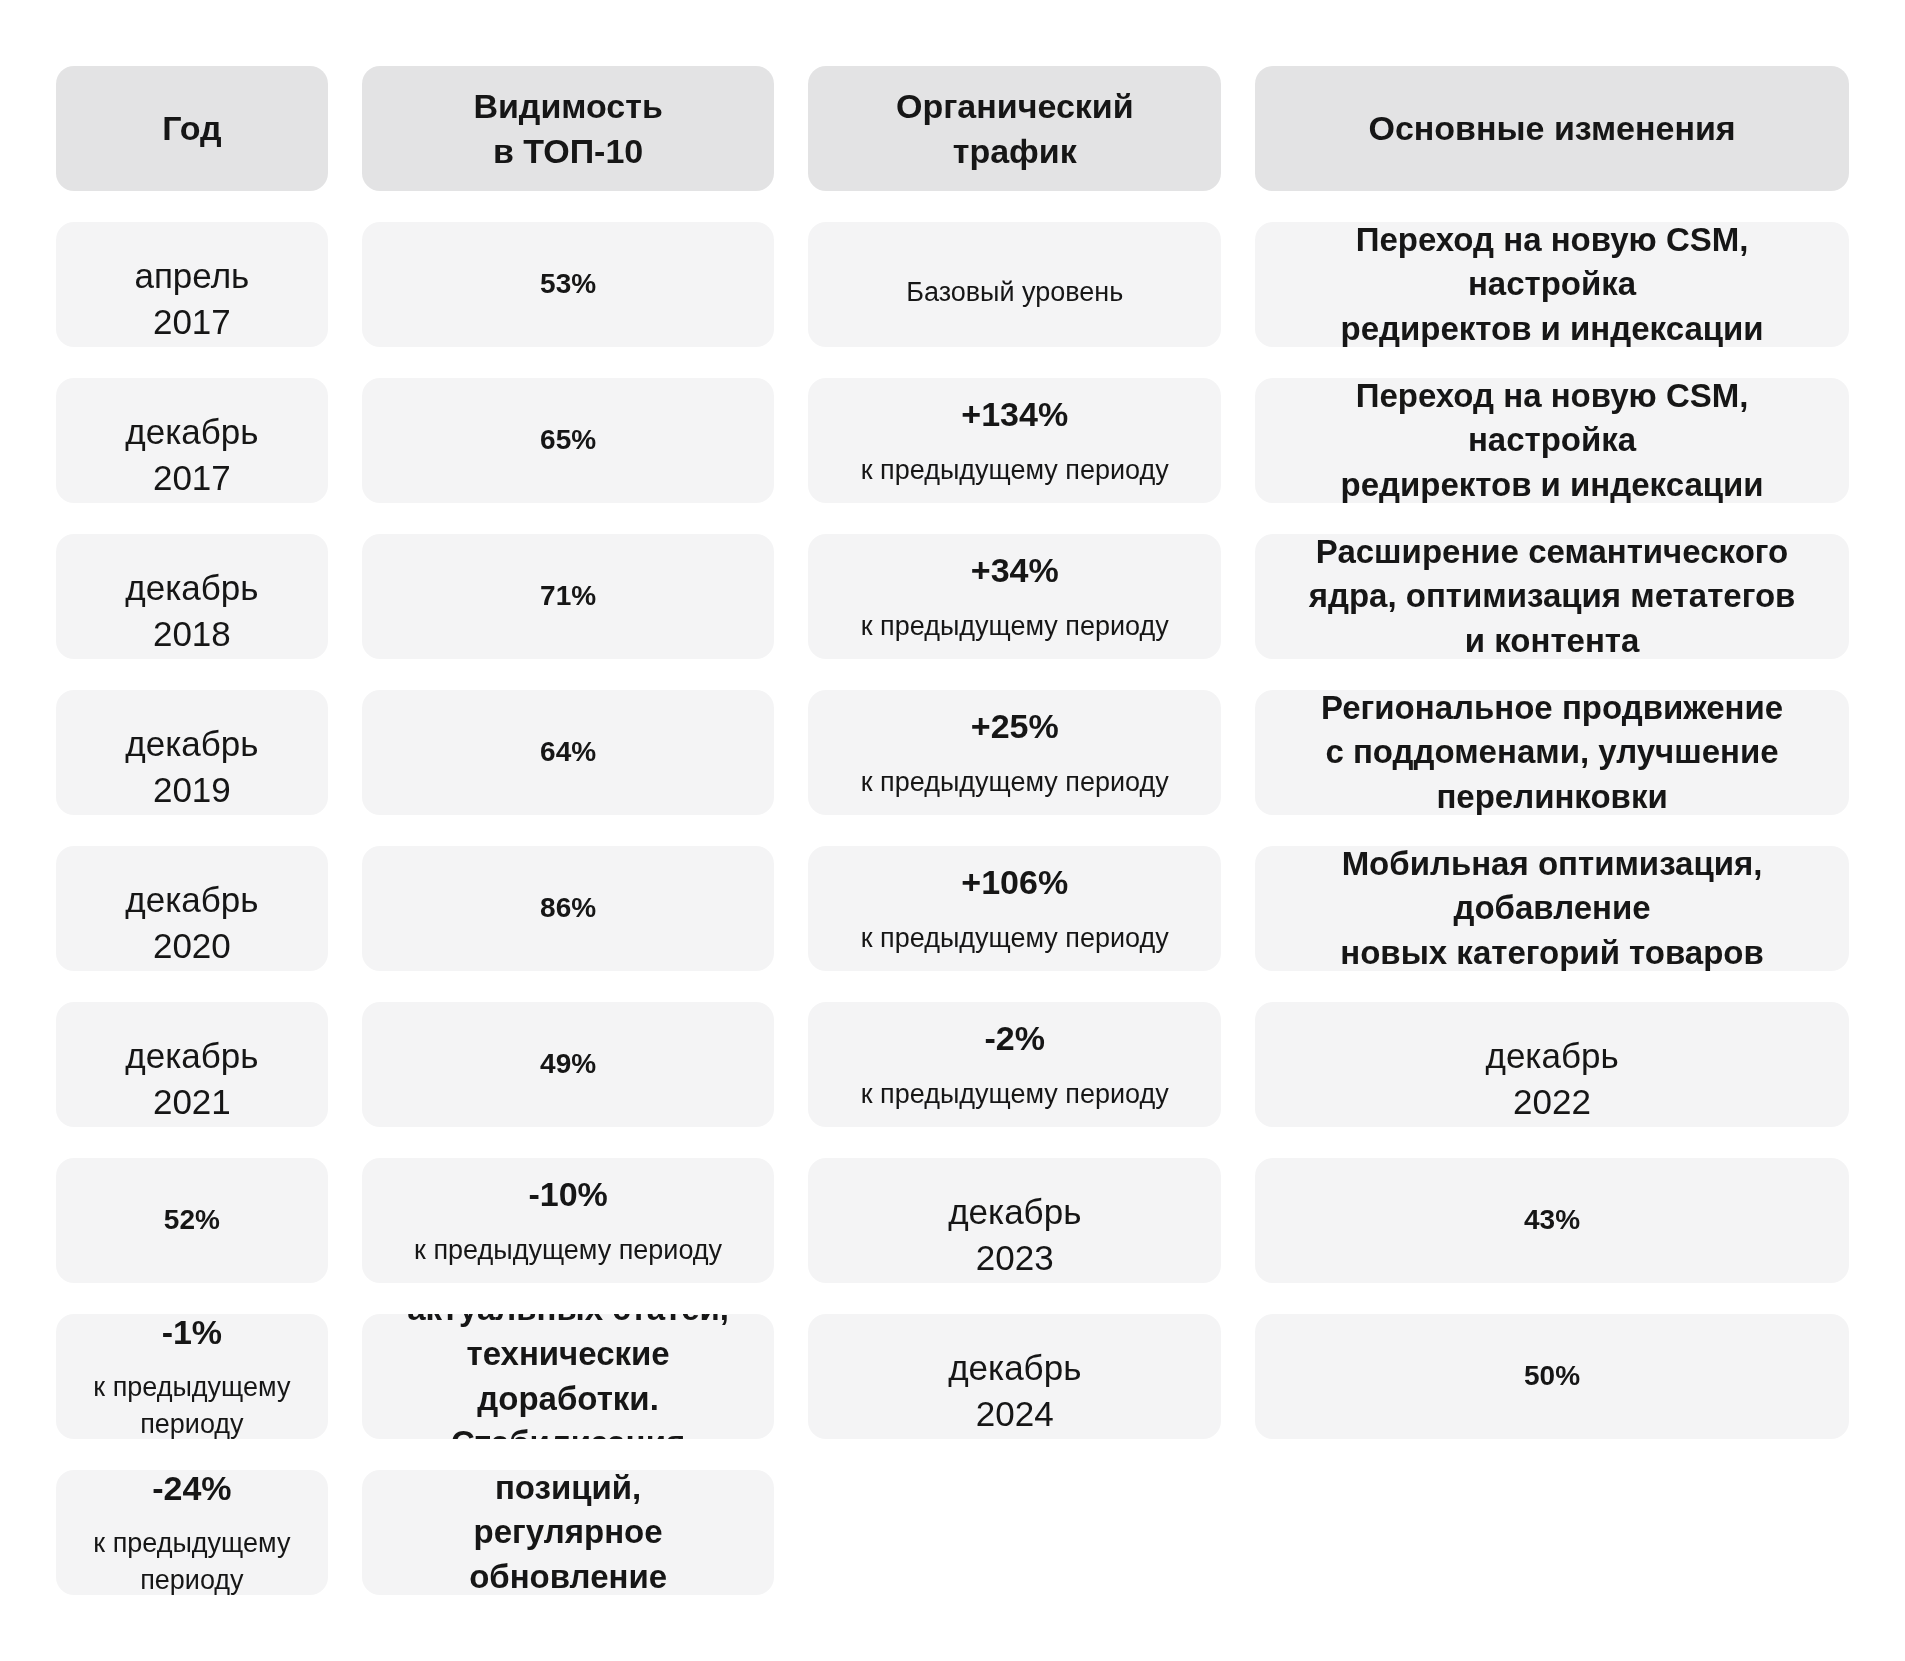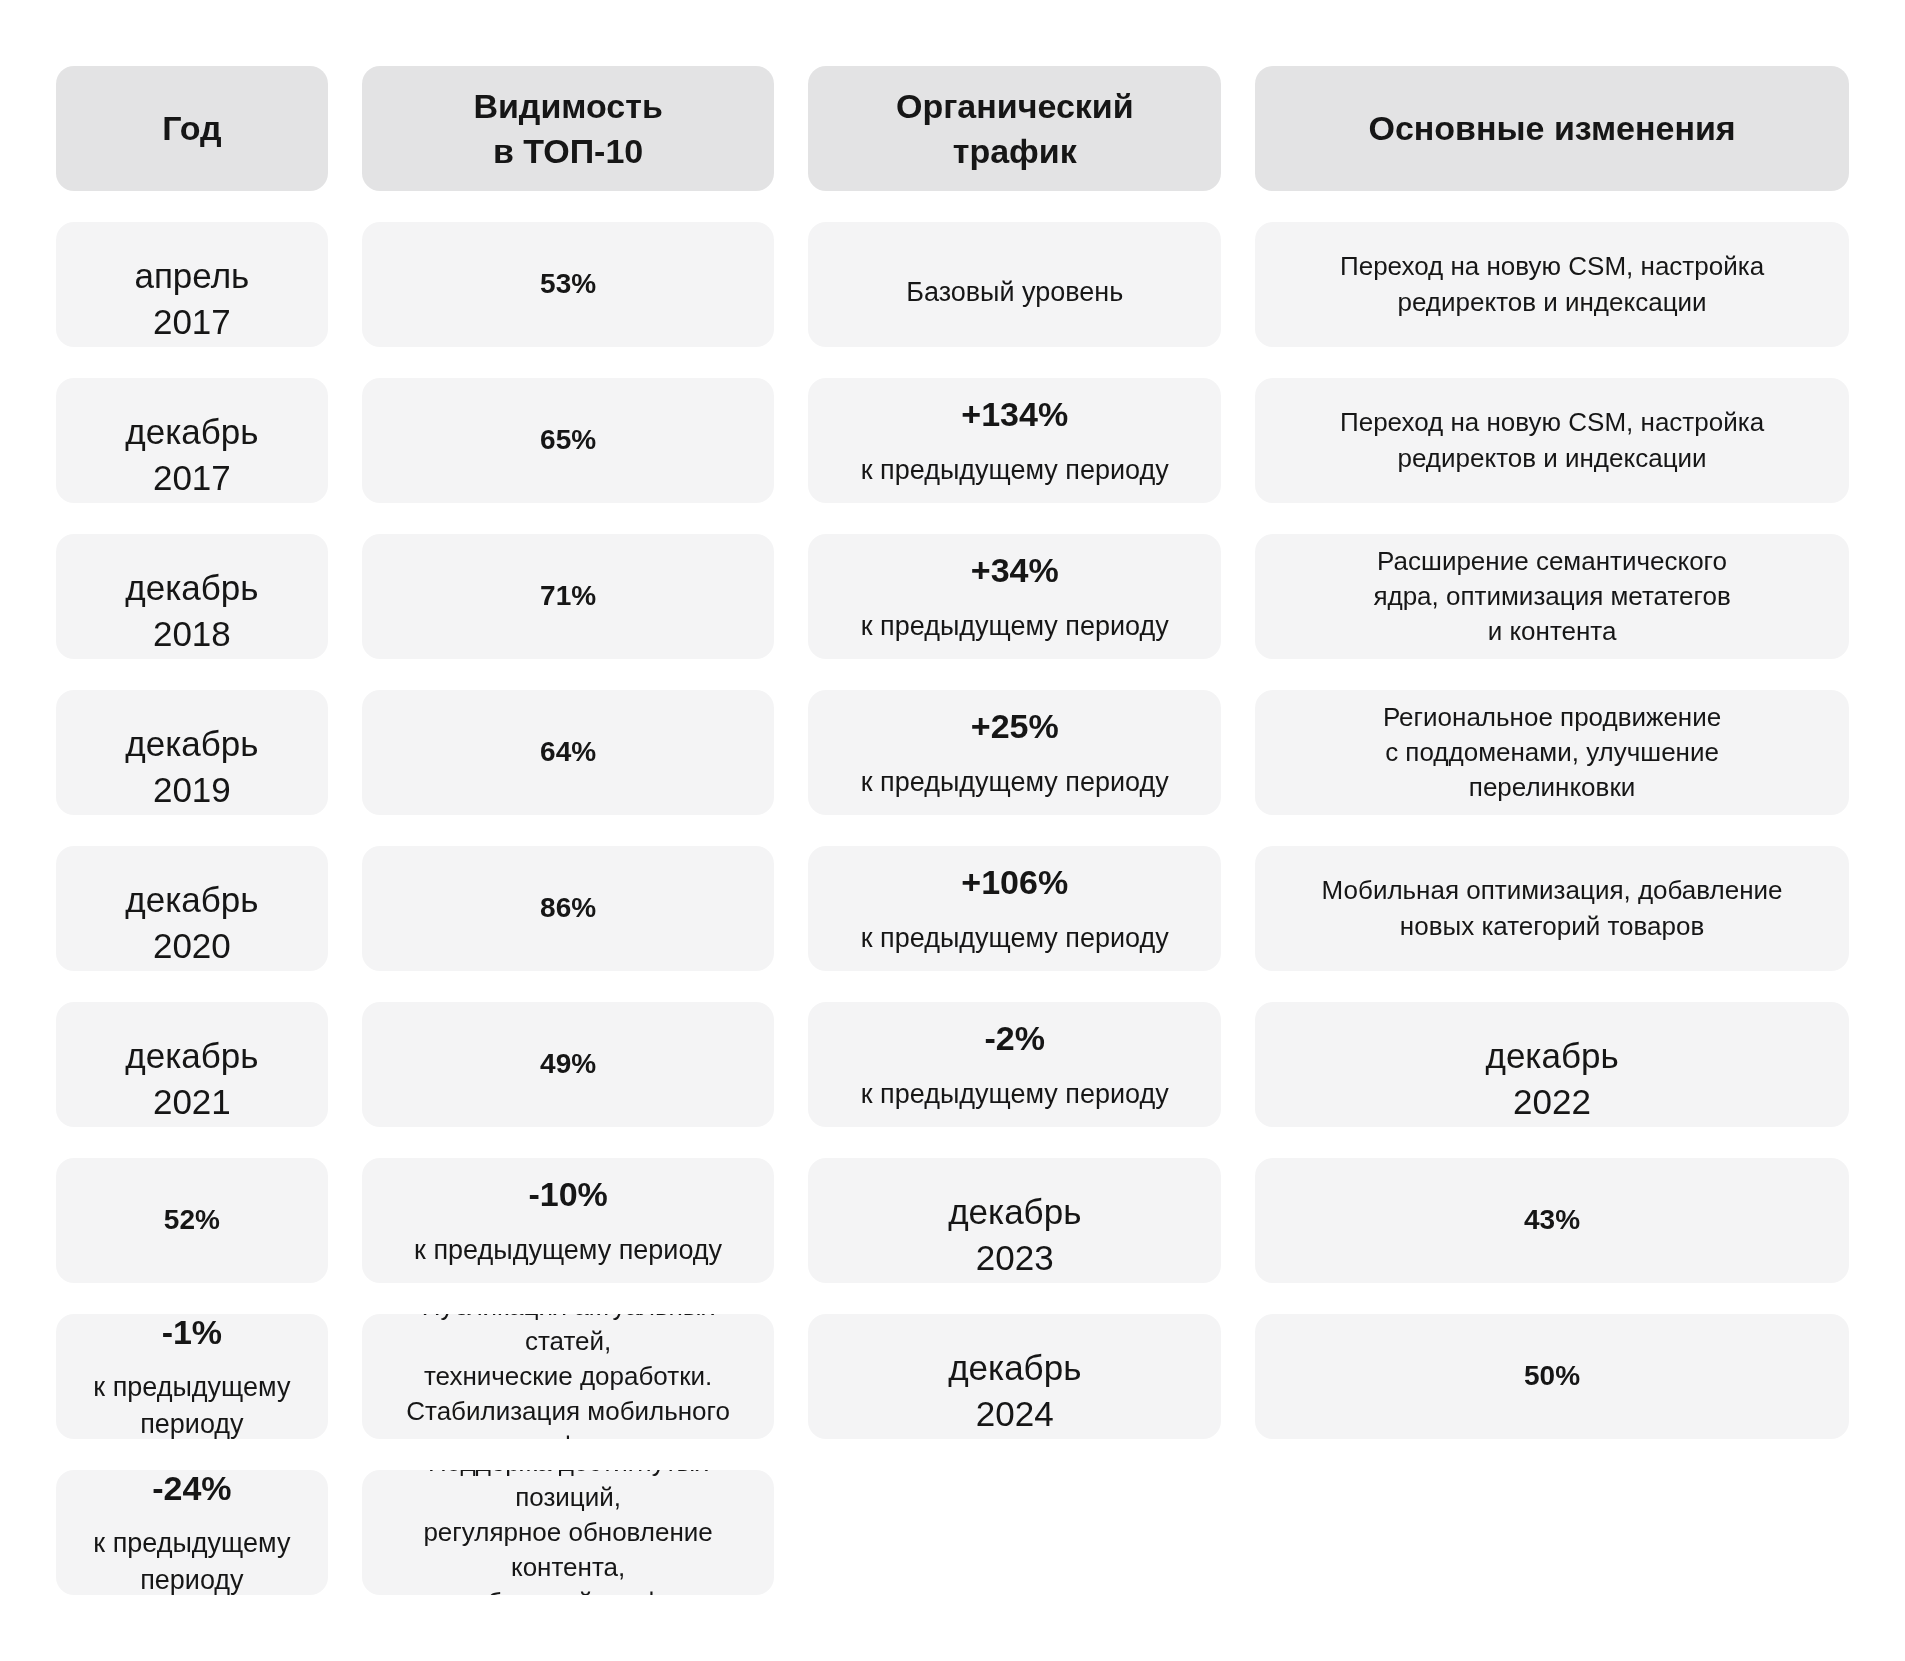--- a/index.html
+++ b/index.html
@@ -34,21 +34,21 @@
     overflow:hidden;
   }
   .cell.header{background:var(--header-bg);}
   .cell span{white-space:pre-line;}
   .header-text{font-size:34px;font-weight:700;line-height:1.3;}
   .period-text{font-size:35px;font-weight:400;line-height:1.3;margin-top:28px;}
   .visibility-text{font-size:28px;font-weight:600;line-height:1.3;}
   .traffic-main{font-size:34px;font-weight:700;line-height:1.25;}
   .traffic-sub{font-size:27px;font-weight:400;line-height:1.35;margin-top:16px;}
   .traffic-main:empty,.traffic-sub:empty{display:none;}
-  .changes-text{font-size:26px;font-weight:400;line-height:1.35;}
+  .changes-text{font-size:33px;font-weight:700;line-height:1.35;}
 </style>
 </head>
 <body>
 
 <div class="table">
 
   <div class="cell header">
     <span class="header-text">Год</span>
   </div>
   <div class="cell header">

